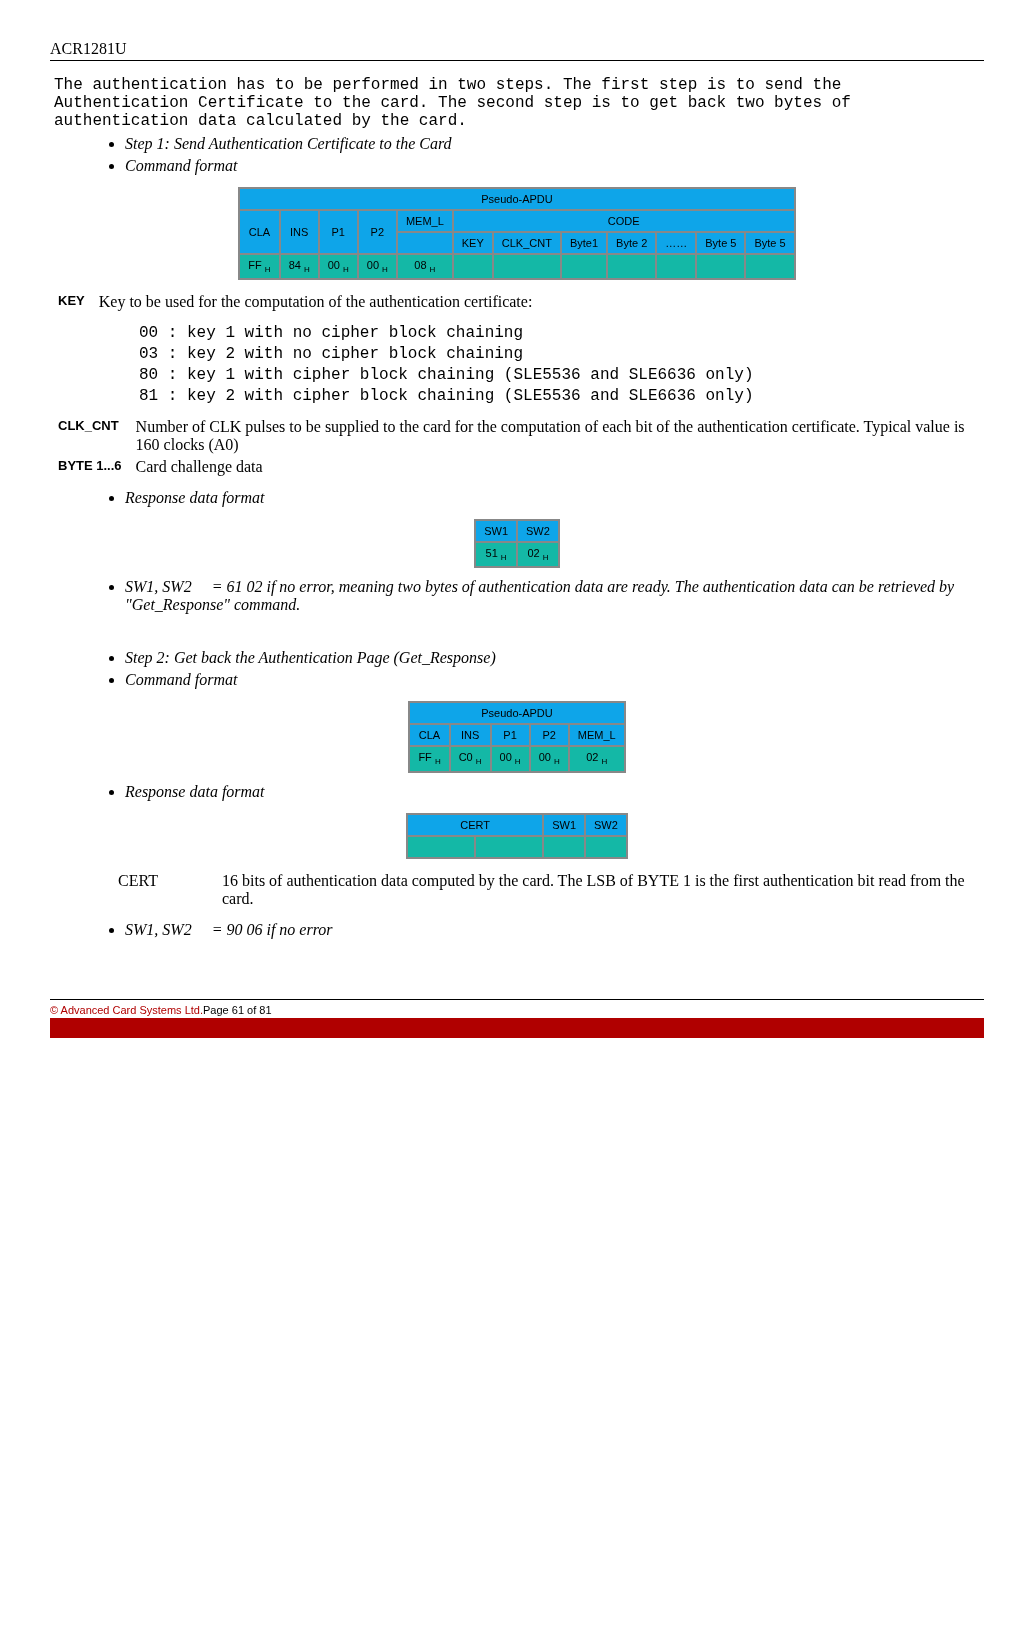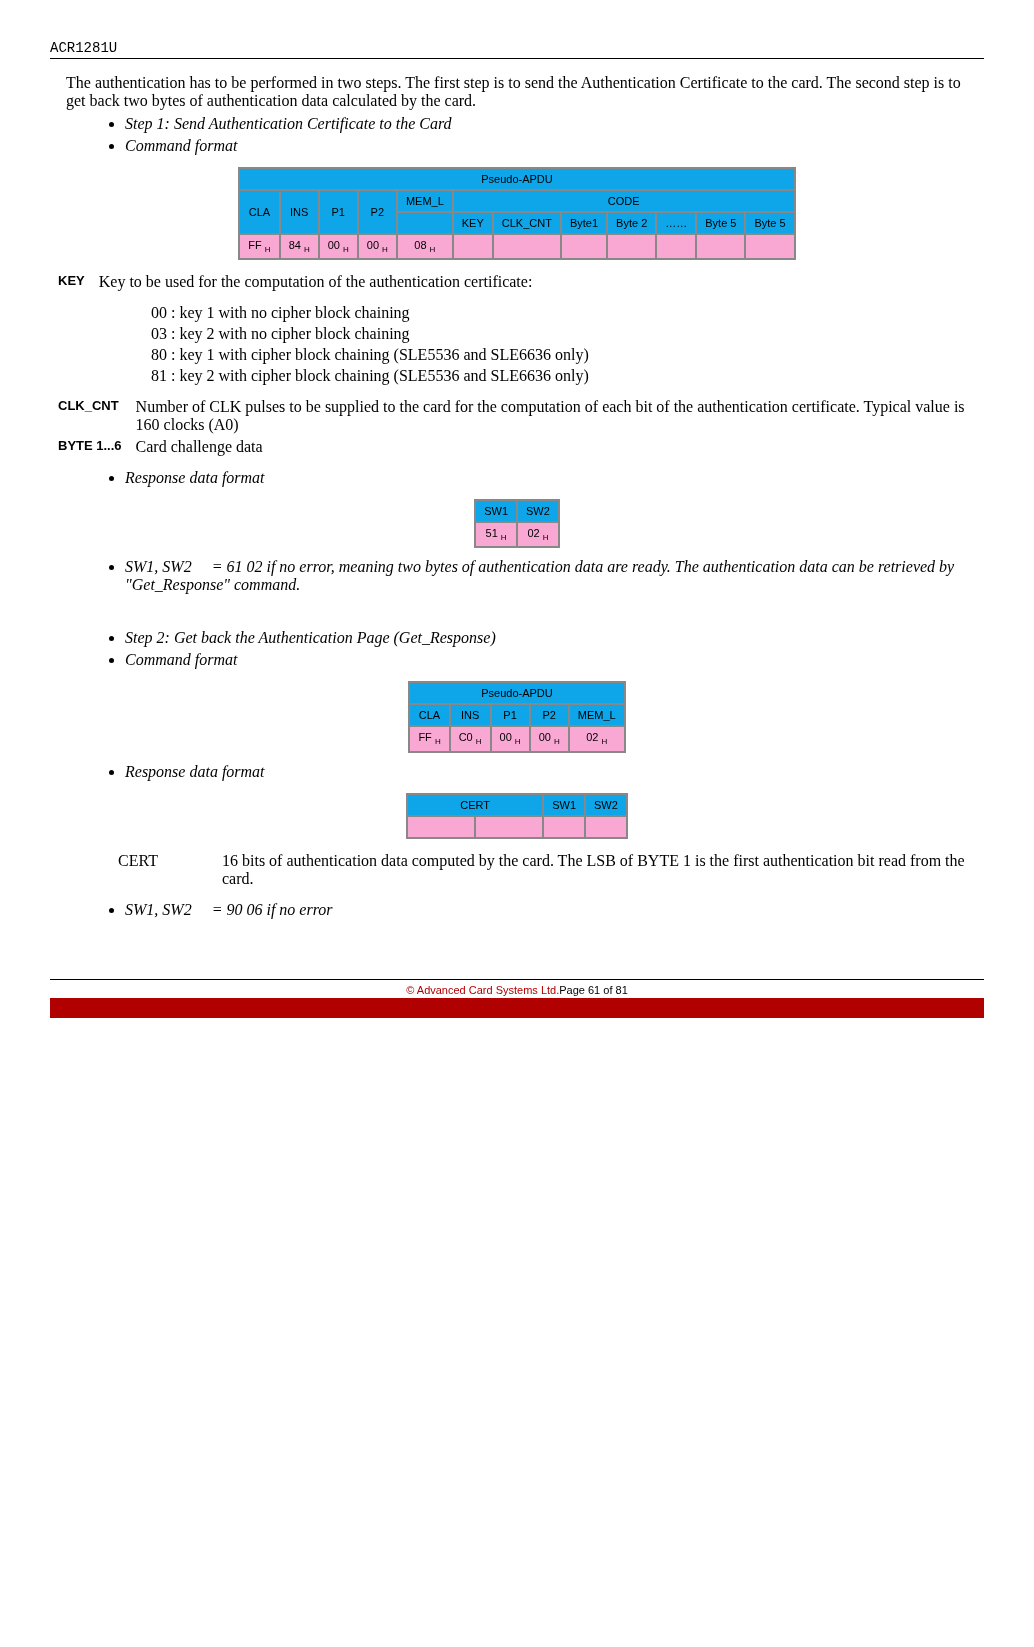--- a/index.html
+++ b/index.html
@@ -4,58 +4,58 @@
 <style>
   body {
     font-family: "Times New Roman", serif;
     font-size: 16px;
     margin: 0;
     padding: 40px 50px;
     width: 934px;
     color: #000;
   }
   .header {
-    font-size: 14px;
-    font-family: Liberation Mono, monospace;
+    font-size: 16px;
+    font-family: Liberation Serif, serif;
     border-bottom: 1px solid #000;
     padding-bottom: 2px;
     margin-bottom: 15px;
   }
-  p { margin: 3px 16px; }
+  p { margin: 3px 4px; font-family: Liberation Mono, monospace; }
   .bullet-list { margin: 5px 0 12px 35px; font-style: italic; }
   .bullet-list li { margin: 4px 0; }
   table.apdu {
     border-collapse: collapse;
     margin: 10px auto;
     font-family: Arial, sans-serif;
     font-size: 11px;
   }
   table.apdu th, table.apdu td {
     border: 2px solid #888;
     padding: 4px 8px;
     text-align: center;
-    background: #f9a8d4;
+    background: #14b8a6;
   }
   table.apdu th {
     background: #0ea5e9;
     font-weight: normal;
   }
   .sub { font-size: 8px; vertical-align: sub; }
   .def-table { margin: 10px 0; }
   .def-table td { vertical-align: top; padding: 1px 6px; }
   .def-label { font-family: Arial, sans-serif; font-size: 13px; font-weight: bold; white-space: nowrap; }
   .indent-block { margin-left: 85px; }
   .footer {
     border-top: 1px solid #000;
     margin-top: 60px;
     padding-top: 4px;
     font-size: 11px;
     font-family: Arial, sans-serif;
     display: flex;
-    justify-content: center;
+    justify-content: flex-start;
   }
   .footer-left { color: #b00000; }
   .redbar { height: 20px; background: #b00000; margin-top: 2px; }
   .center-table { text-align: center; }
   .resp-indent { margin-left: 60px; }
 </style>
 </head>
 <body>
 
 

